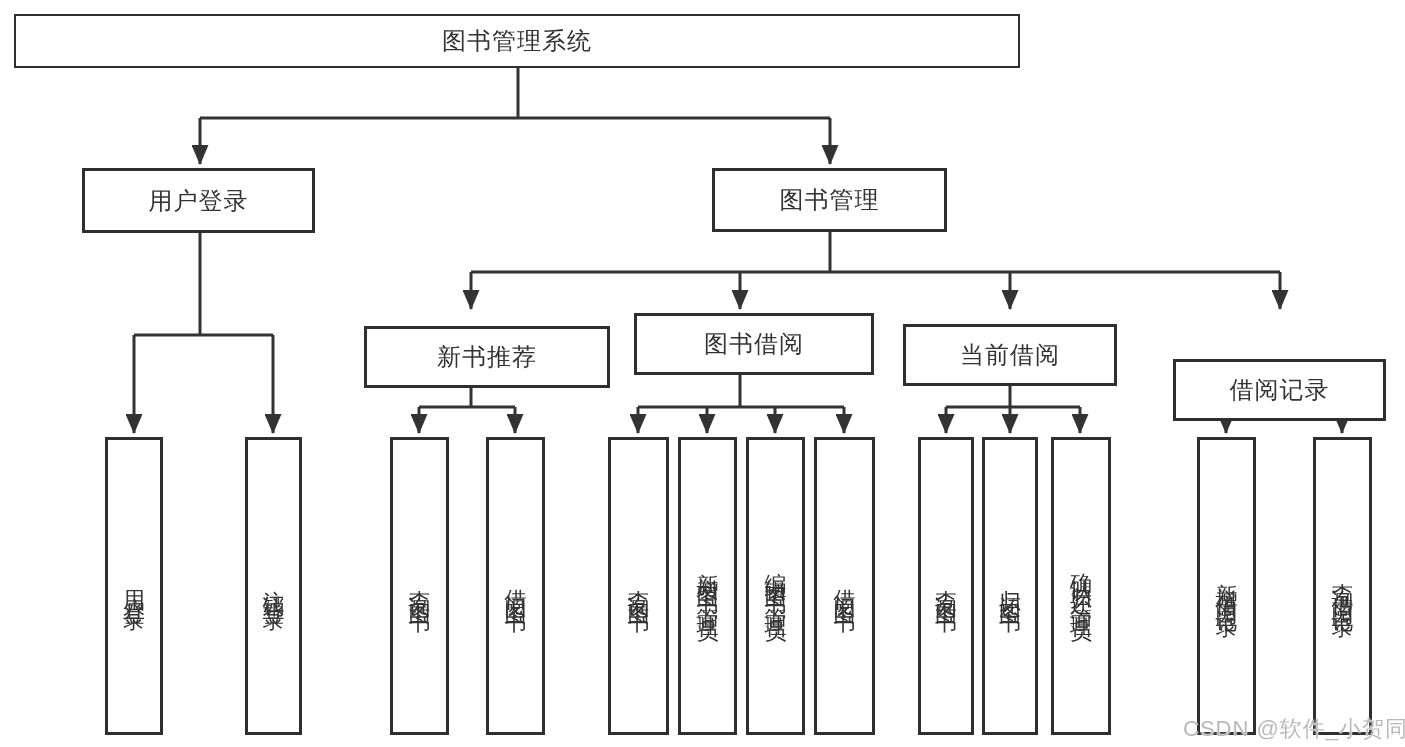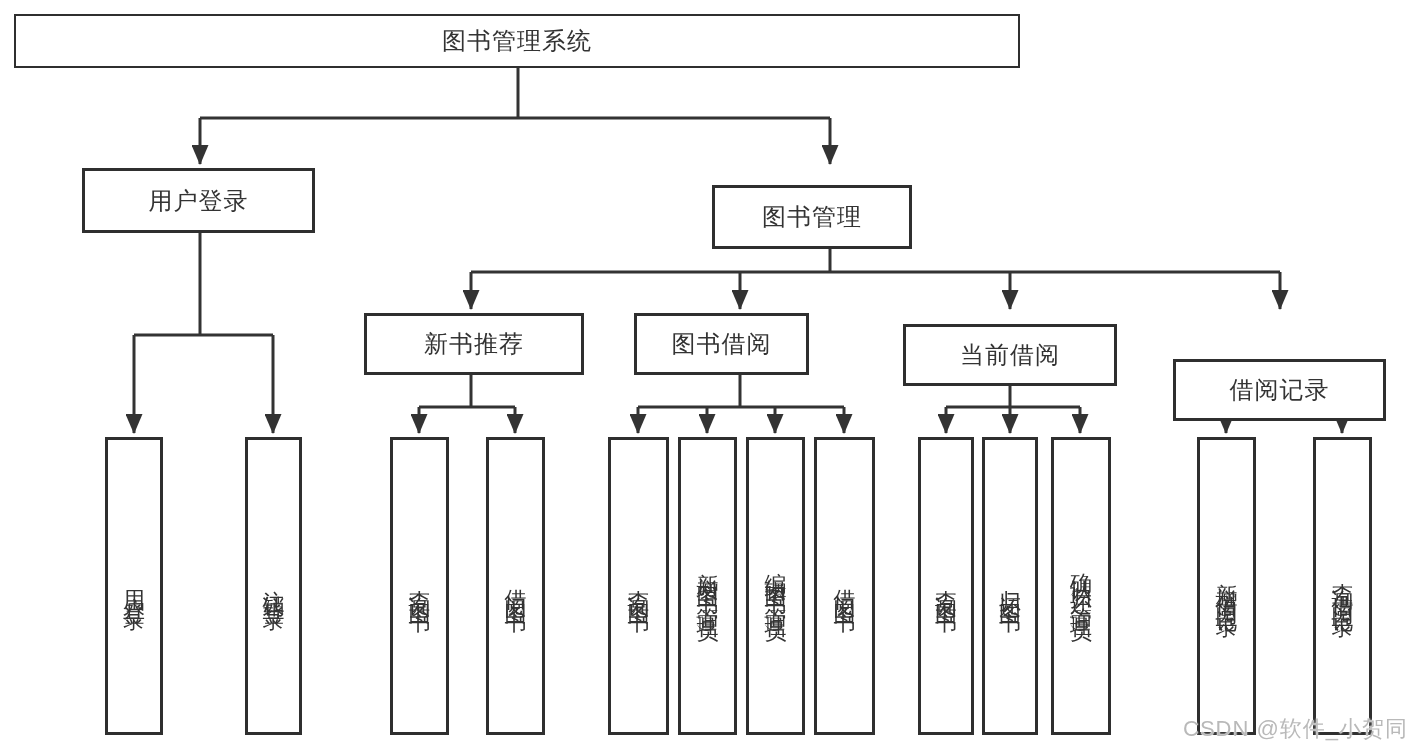--- a/index.html
+++ b/index.html
@@ -104,28 +104,28 @@
     </g>
   </svg>
 
   <div class="node hbox root-box" style="left:14px; top:14px; width:1006px; height:54px;">
     <span>图书管理系统</span>
   </div>
 
   <div class="node hbox" style="left:82px; top:168px; width:233px; height:65px;">
     <span>用户登录</span>
   </div>
-  <div class="node hbox" style="left:712px; top:185px; width:200px; height:64px;">
+  <div class="node hbox" style="left:712px; top:168px; width:235px; height:64px;">
     <span>图书管理</span>
   </div>
 
-  <div class="node hbox" style="left:364px; top:313px; width:220px; height:62px;">
+  <div class="node hbox" style="left:364px; top:326px; width:246px; height:62px;">
     <span>新书推荐</span>
   </div>
-  <div class="node hbox" style="left:634px; top:313px; width:175px; height:62px;">
+  <div class="node hbox" style="left:634px; top:313px; width:240px; height:62px;">
     <span>图书借阅</span>
   </div>
   <div class="node hbox" style="left:903px; top:324px; width:214px; height:62px;">
     <span>当前借阅</span>
   </div>
   <div class="node hbox" style="left:1173px; top:313px; width:213px; height:62px;margin-top:46px;">
     <span>借阅记录</span>
   </div>
 
   <div class="node vbox" style="left:105px; top:437px; width:58px; height:298px;">

